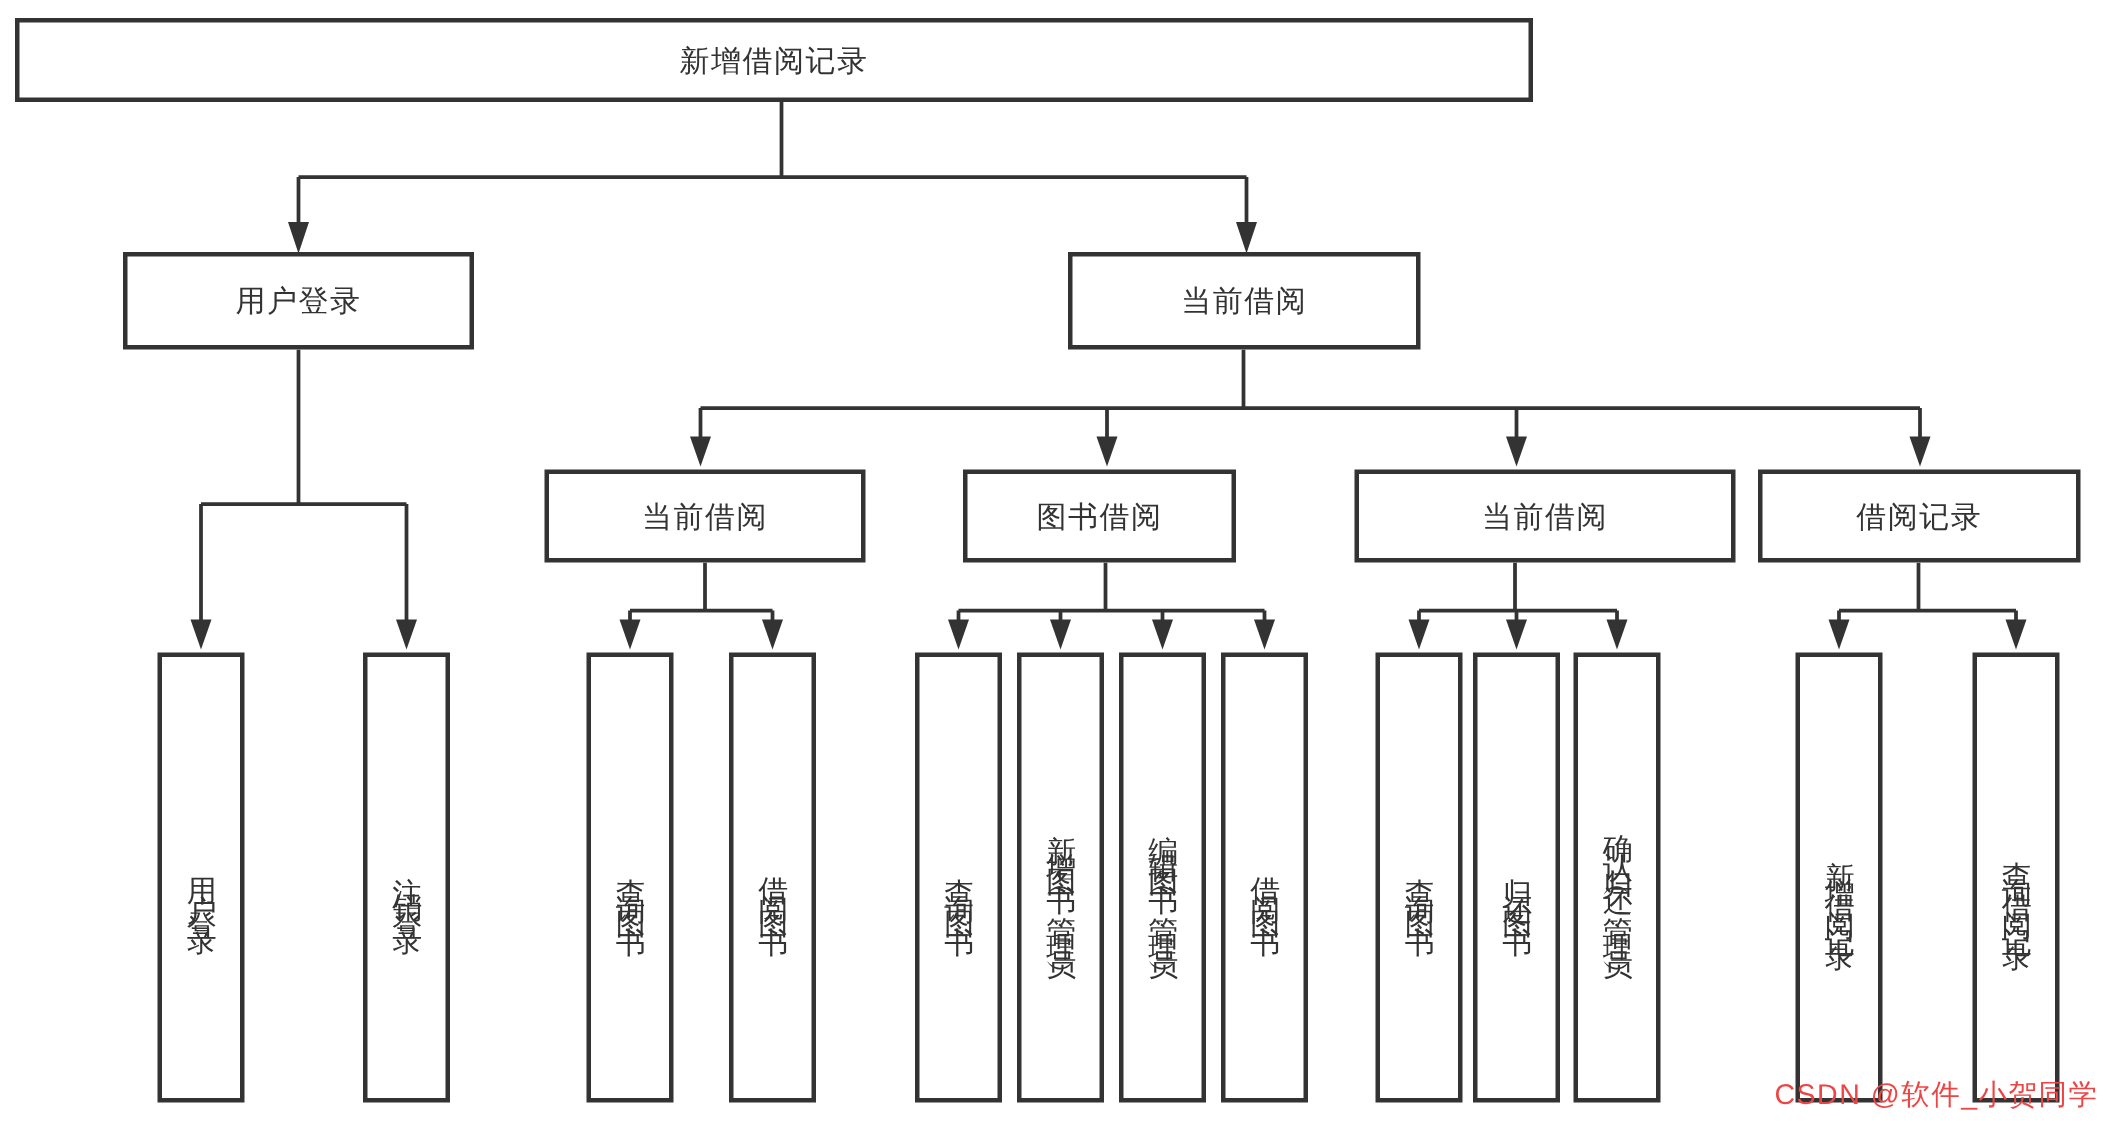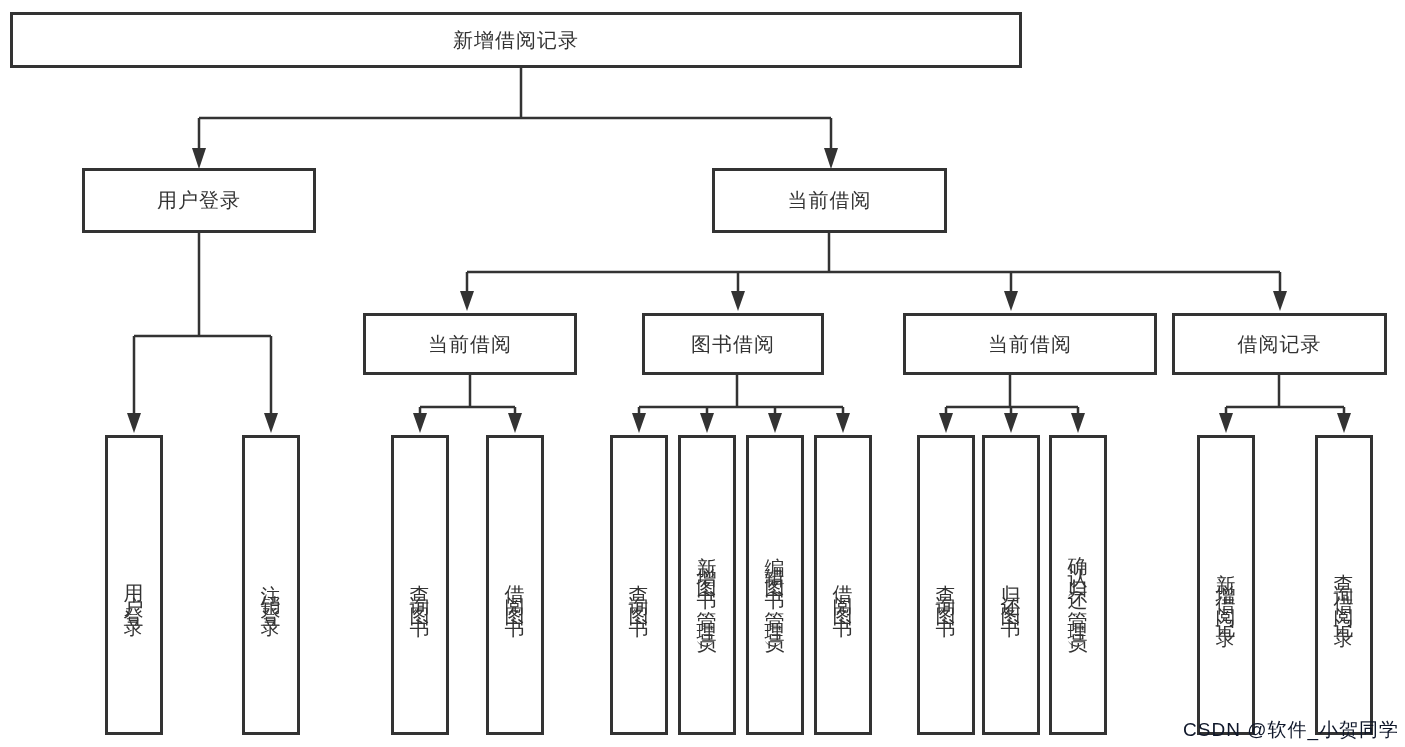--- a/index.html
+++ b/index.html
@@ -25,21 +25,21 @@
   #n-borrow{left:642px;width:182px;}
   #n-current{left:903px;width:254px;}
   #n-records{left:1172px;width:215px;font-family:Liberation Mono, monospace;}
   #lf-a1{left:105px;} #lf-a2{left:242px;}
   #lf-b1{left:391px;} #lf-b2{left:486px;}
   #lf-c1{left:610px;} #lf-c2{left:678px;} #lf-c3{left:746px;} #lf-c4{left:814px;}
   #lf-d1{left:917px;} #lf-d2{left:982px;} #lf-d3{left:1049px;}
   #lf-e1{left:1197px;} #lf-e2{left:1315px;}
   .watermark{
     position:absolute;right:6px;bottom:4px;z-index:5;
-    font-size:19px;letter-spacing:1px;color:#0f172a;white-space:nowrap;
+    font-size:19px;letter-spacing:1px;color:#ef4444;white-space:nowrap;
   }
 </style>
 </head>
 <body>
 
 <div class="canvas">
 
   <svg class="connectors" viewBox="0 0 1405 747" xmlns="http://www.w3.org/2000/svg">
     <g stroke="#333333" stroke-width="2.5" fill="none">
 

